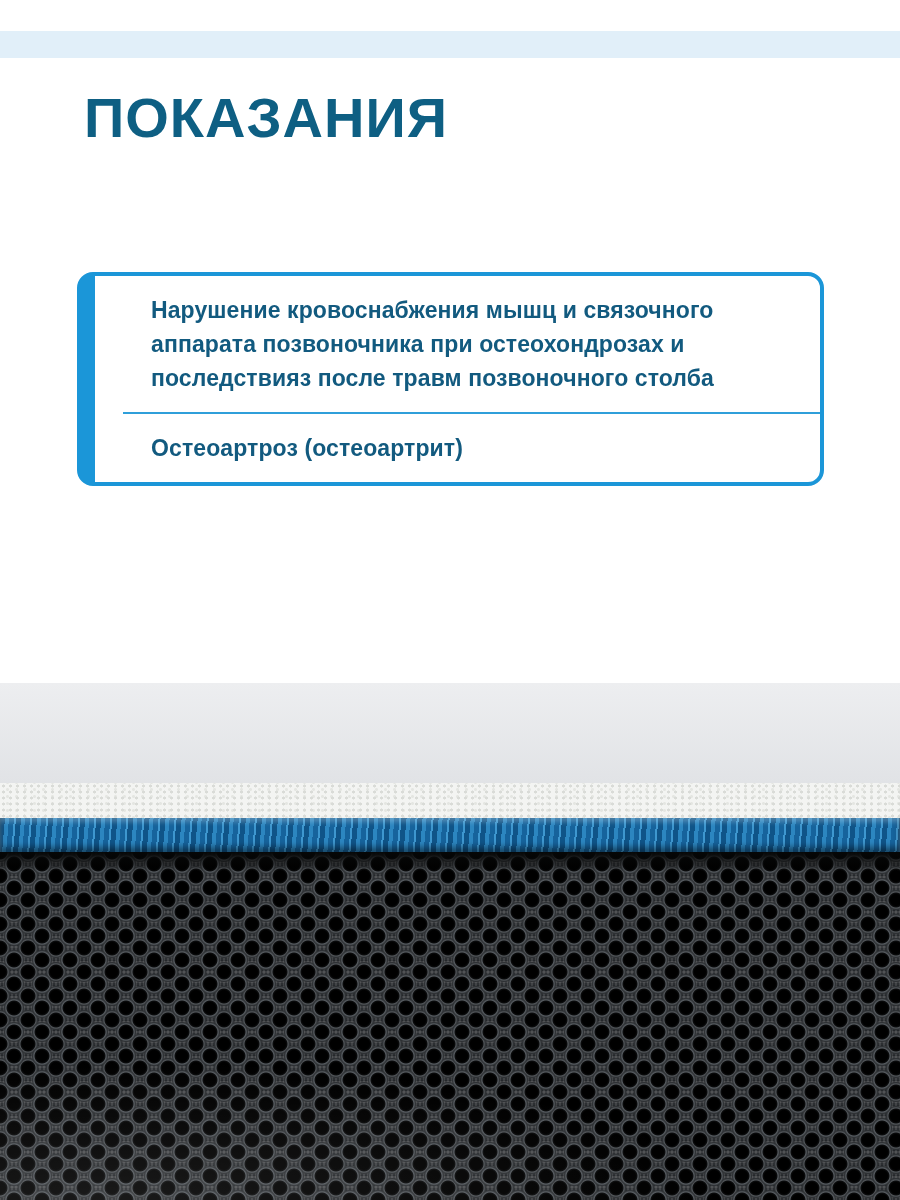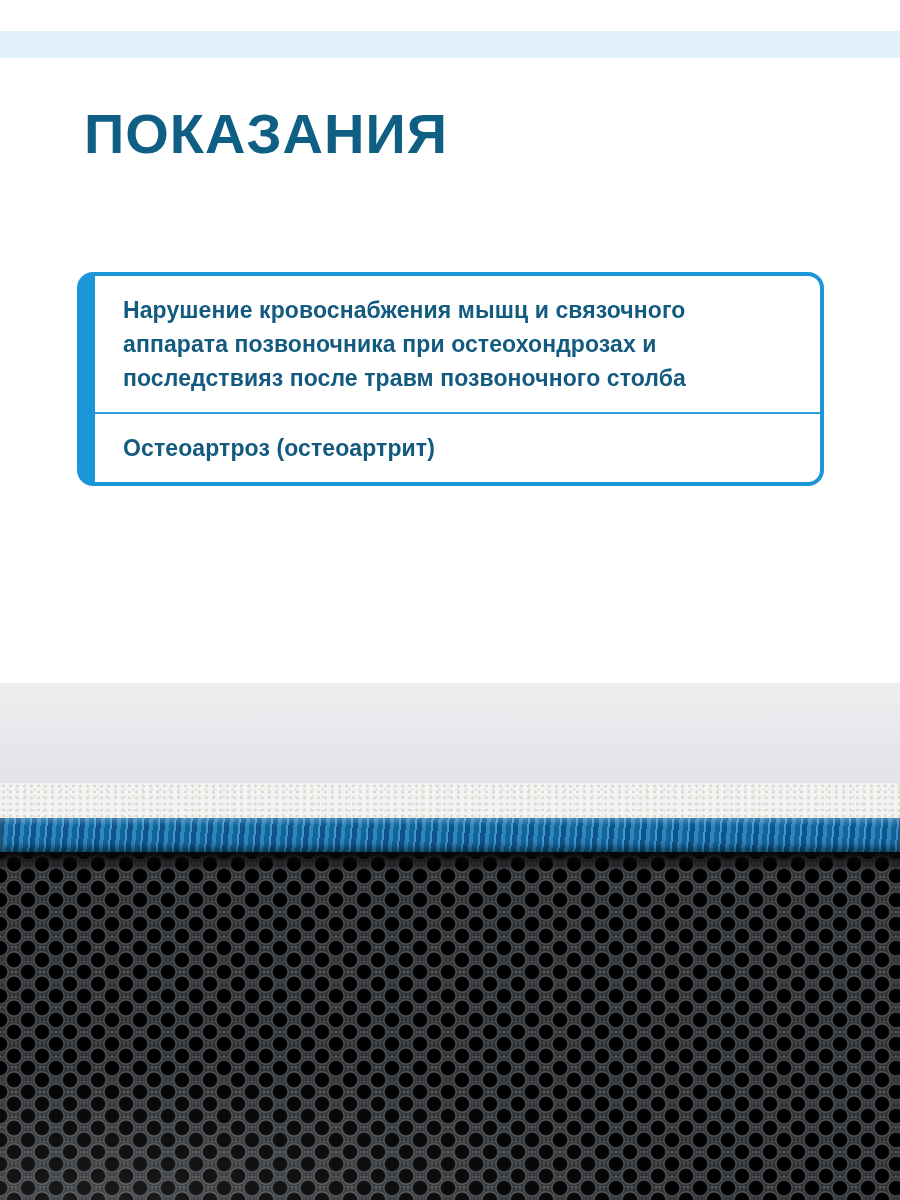--- a/index.html
+++ b/index.html
@@ -54,30 +54,30 @@
   .bg-mesh::after{
     content:"";position:absolute;left:0;right:0;bottom:0;height:180px;
     background:radial-gradient(ellipse at 12% 100%,rgba(255,255,255,.10),rgba(255,255,255,0) 55%);
   }
   
   .title{
     position:absolute;left:84px;top:84px;z-index:2;margin:0;
     color:var(--title,#0e5f83);
     font-size:56px;line-height:68px;font-weight:bold;letter-spacing:1px;
   }
-  .title span{display:block;margin-top:16px;}
+  .title span{display:block;}
   
   .card{
     position:absolute;left:77px;top:272px;width:747px;z-index:2;
     box-sizing:border-box;background:#ffffff;
     border:4px solid var(--accent,#1b96d8);
     border-left:18px solid var(--accent,#1b96d8);
     border-radius:16px;overflow:hidden;
   }
-  .item{padding:17px 10px 17px 28px;}
+  .item{padding:17px 10px 17px 28px;margin-left:28px;}
   .item + .item{border-top:2px solid var(--divider,#2f9fda);}
   .item p{
     margin:0;max-width:668px;
     color:var(--text,#125a7f);
     font-size:23px;line-height:34px;font-weight:bold;letter-spacing:.1px;
   }
 </style>
 </head>
 <body>
 

